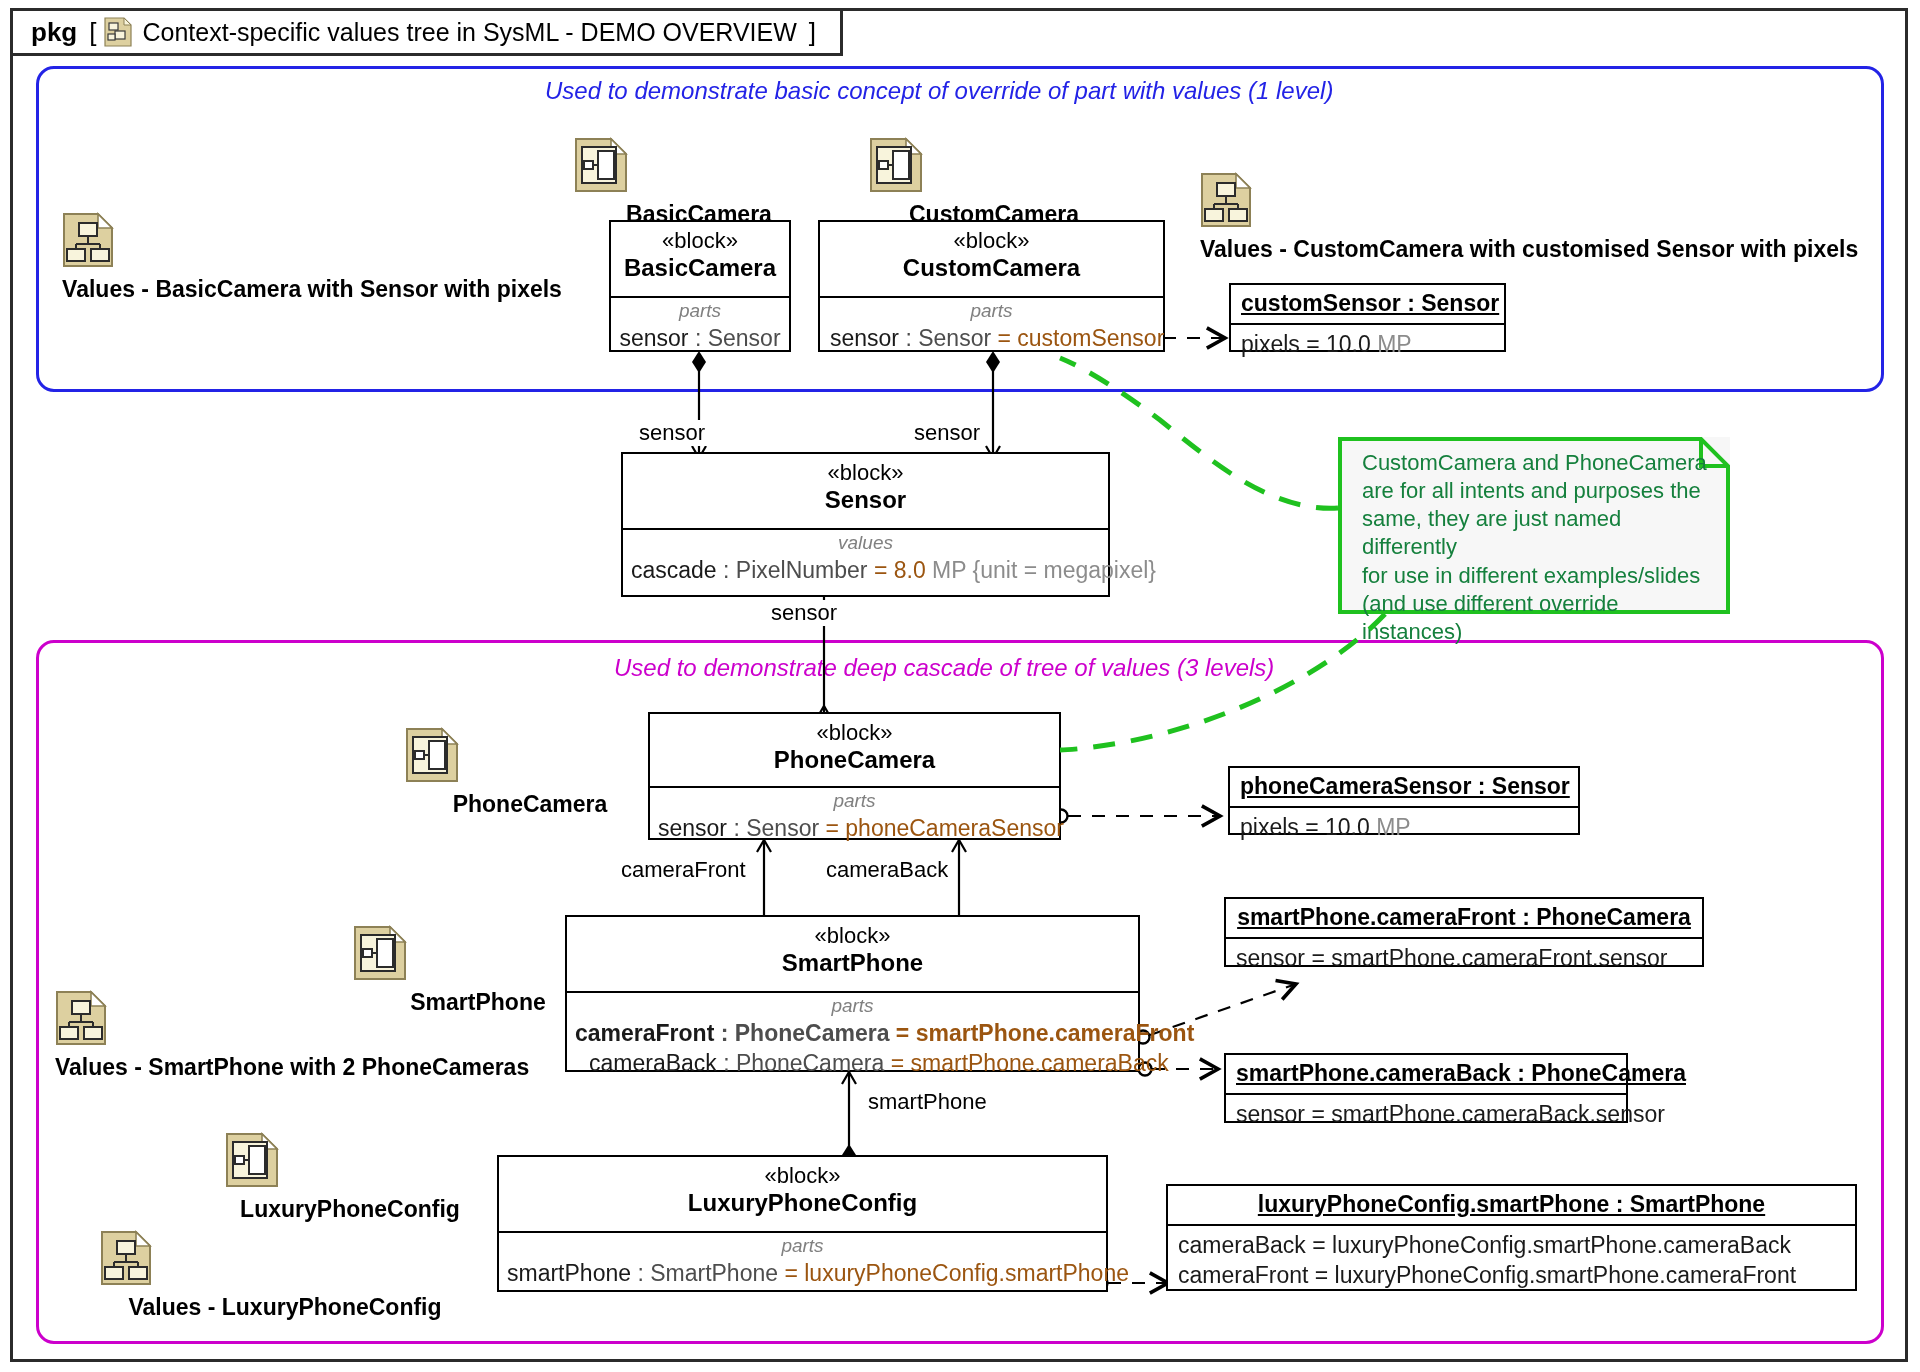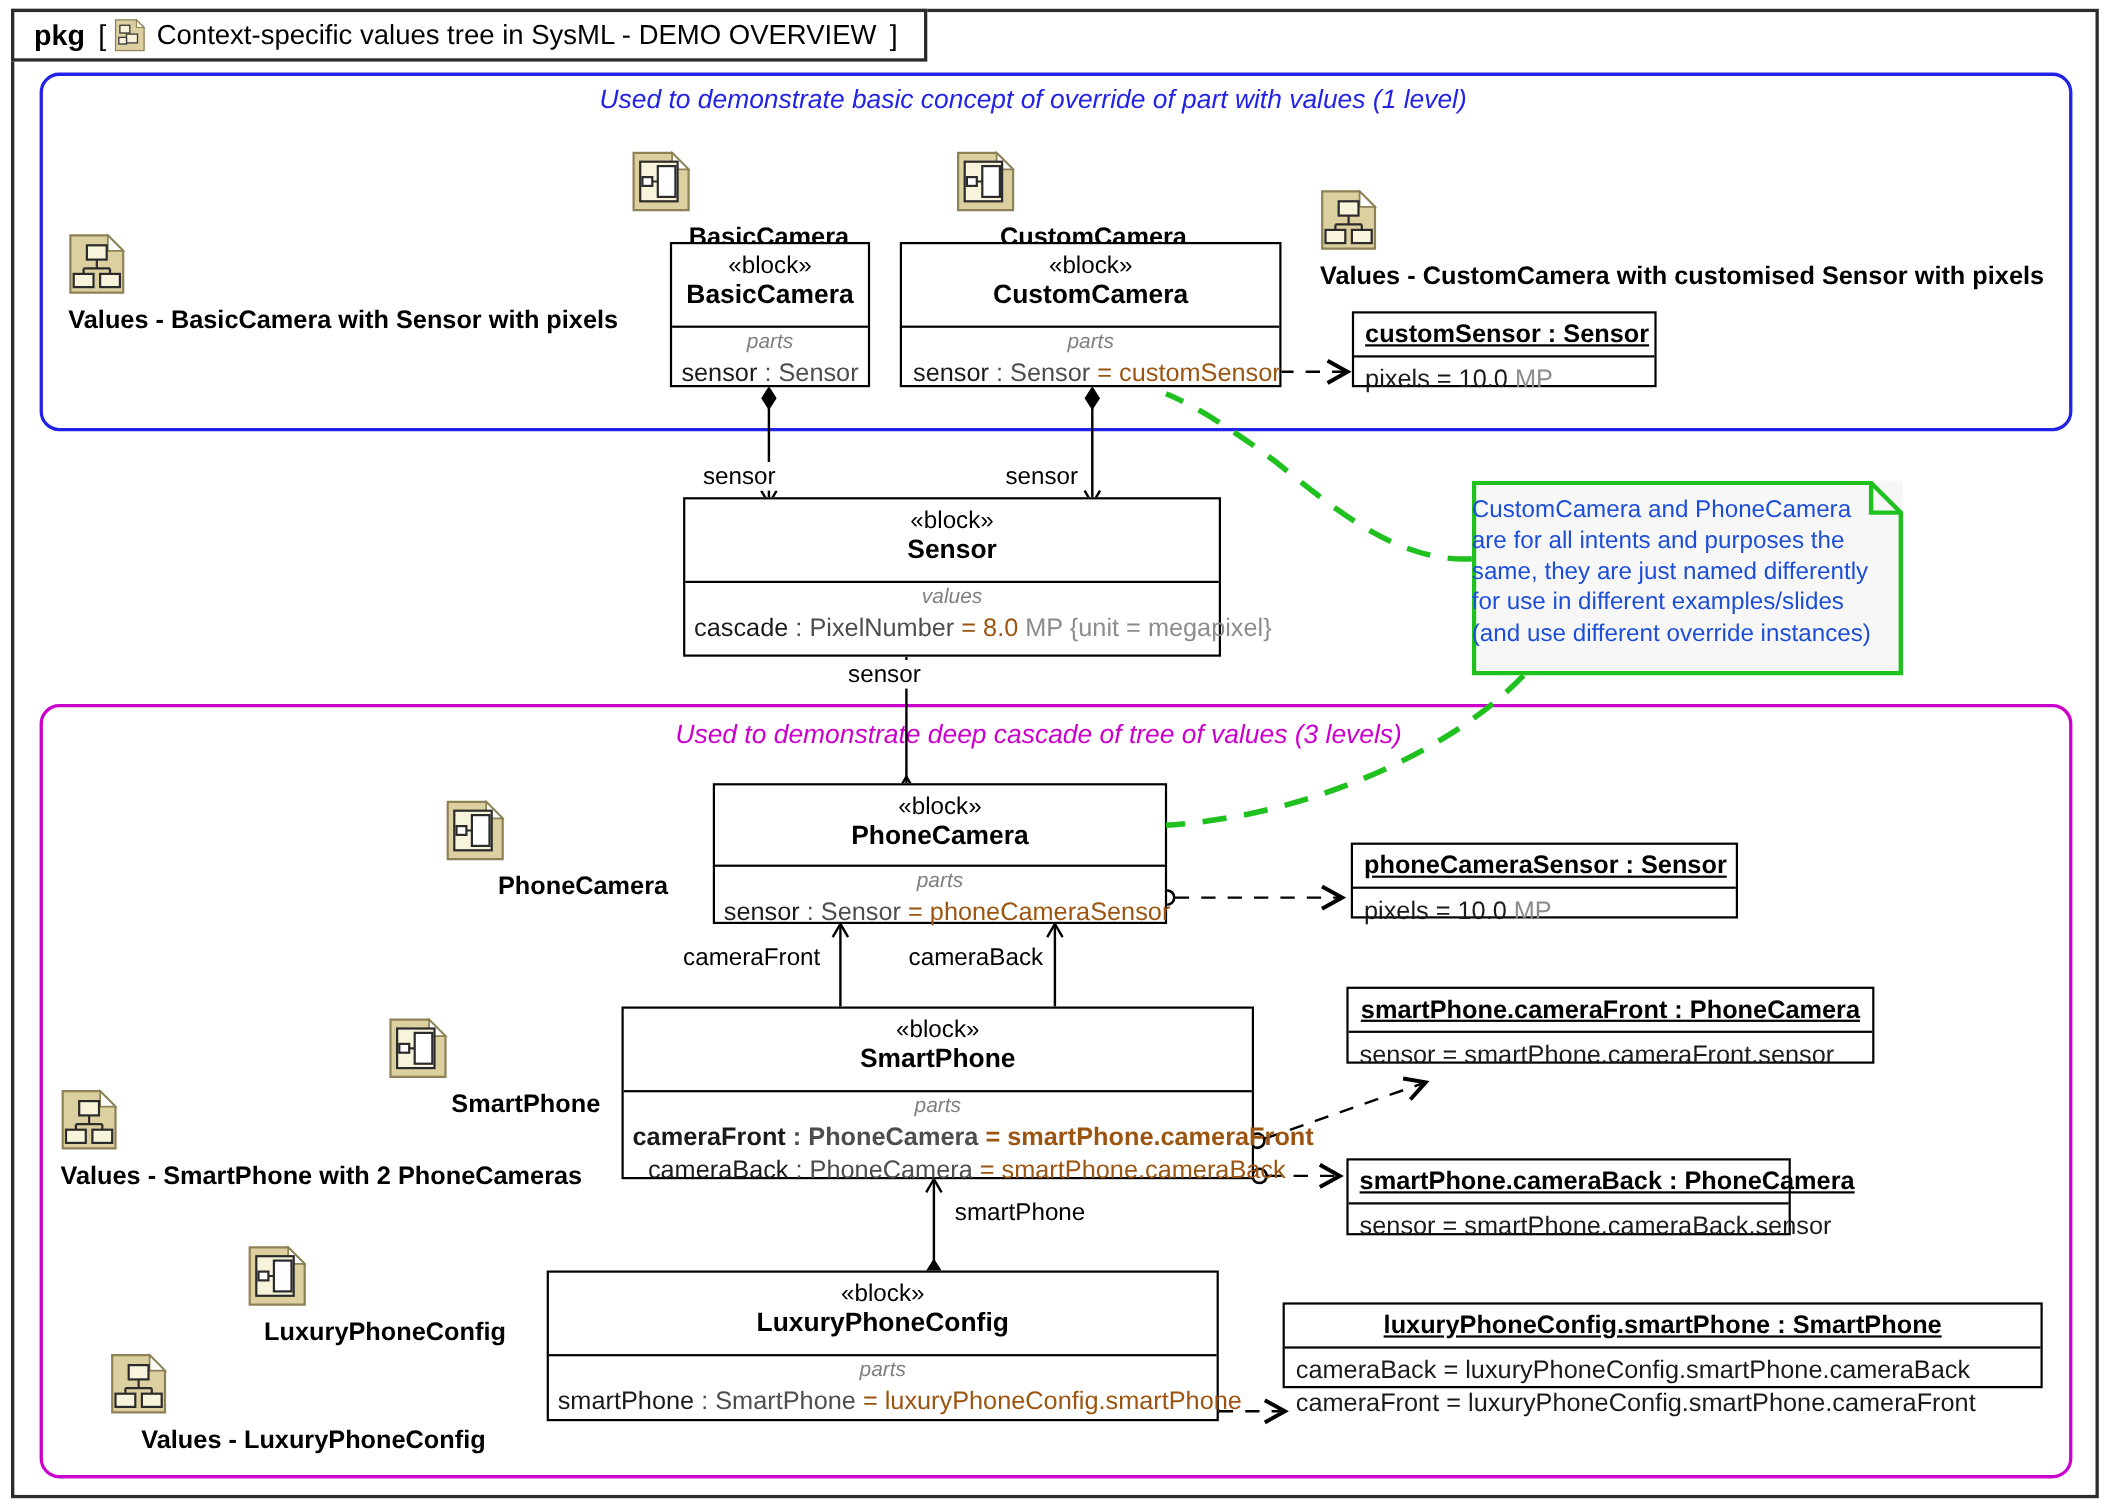--- a/index.html
+++ b/index.html
@@ -161,22 +161,22 @@
   .note {
     position: absolute;
     box-sizing: border-box;
     background: #f7f7f7;
     z-index: 4;
   }
   .note .ntext {
     position: relative;
     font-size: 22px;
     line-height: 1.28;
-    color: #1d4ed8;
-    padding: 12px 14px 10px 0;
+    color: #15803d;
+    padding: 12px 14px 10px 24px;
     white-space: pre-line;
   }
 
   
   .elabel {
     position:absolute;
     font-size: 22px;
     color: #000;
     white-space: nowrap;
     background: #fff;
@@ -524,21 +524,21 @@
     <div class="hdr" style="height:76px;">
       <span class="kw">«block»</span>
       <span class="nm">LuxuryPhoneConfig</span>
     </div>
     <div class="compart">
       <span class="compart-label">parts</span>
       <span class="feat" style="margin-left:2px;"><span class="pname">smartPhone</span><span class="ptype"> : </span><span class="ptype">SmartPhone</span><span class="pval"> = luxuryPhoneConfig.smartPhone</span></span>
     </div>
   </div>
 
-  <div class="inst" style="left:1166px; top:1184px; width:691px; height:78px;">
+  <div class="inst" style="left:1166px; top:1184px; width:691px; height:107px;">
     <div class="ihdr">
       <span>luxuryPhoneConfig.smartPhone : SmartPhone </span>
     </div>
     <div class="ibody">
       <span class="islot">cameraBack = luxuryPhoneConfig.smartPhone.cameraBack</span>
       <span class="islot">cameraFront = luxuryPhoneConfig.smartPhone.cameraFront</span>
     </div>
   </div>
 
   <svg class="wires wires-top">

